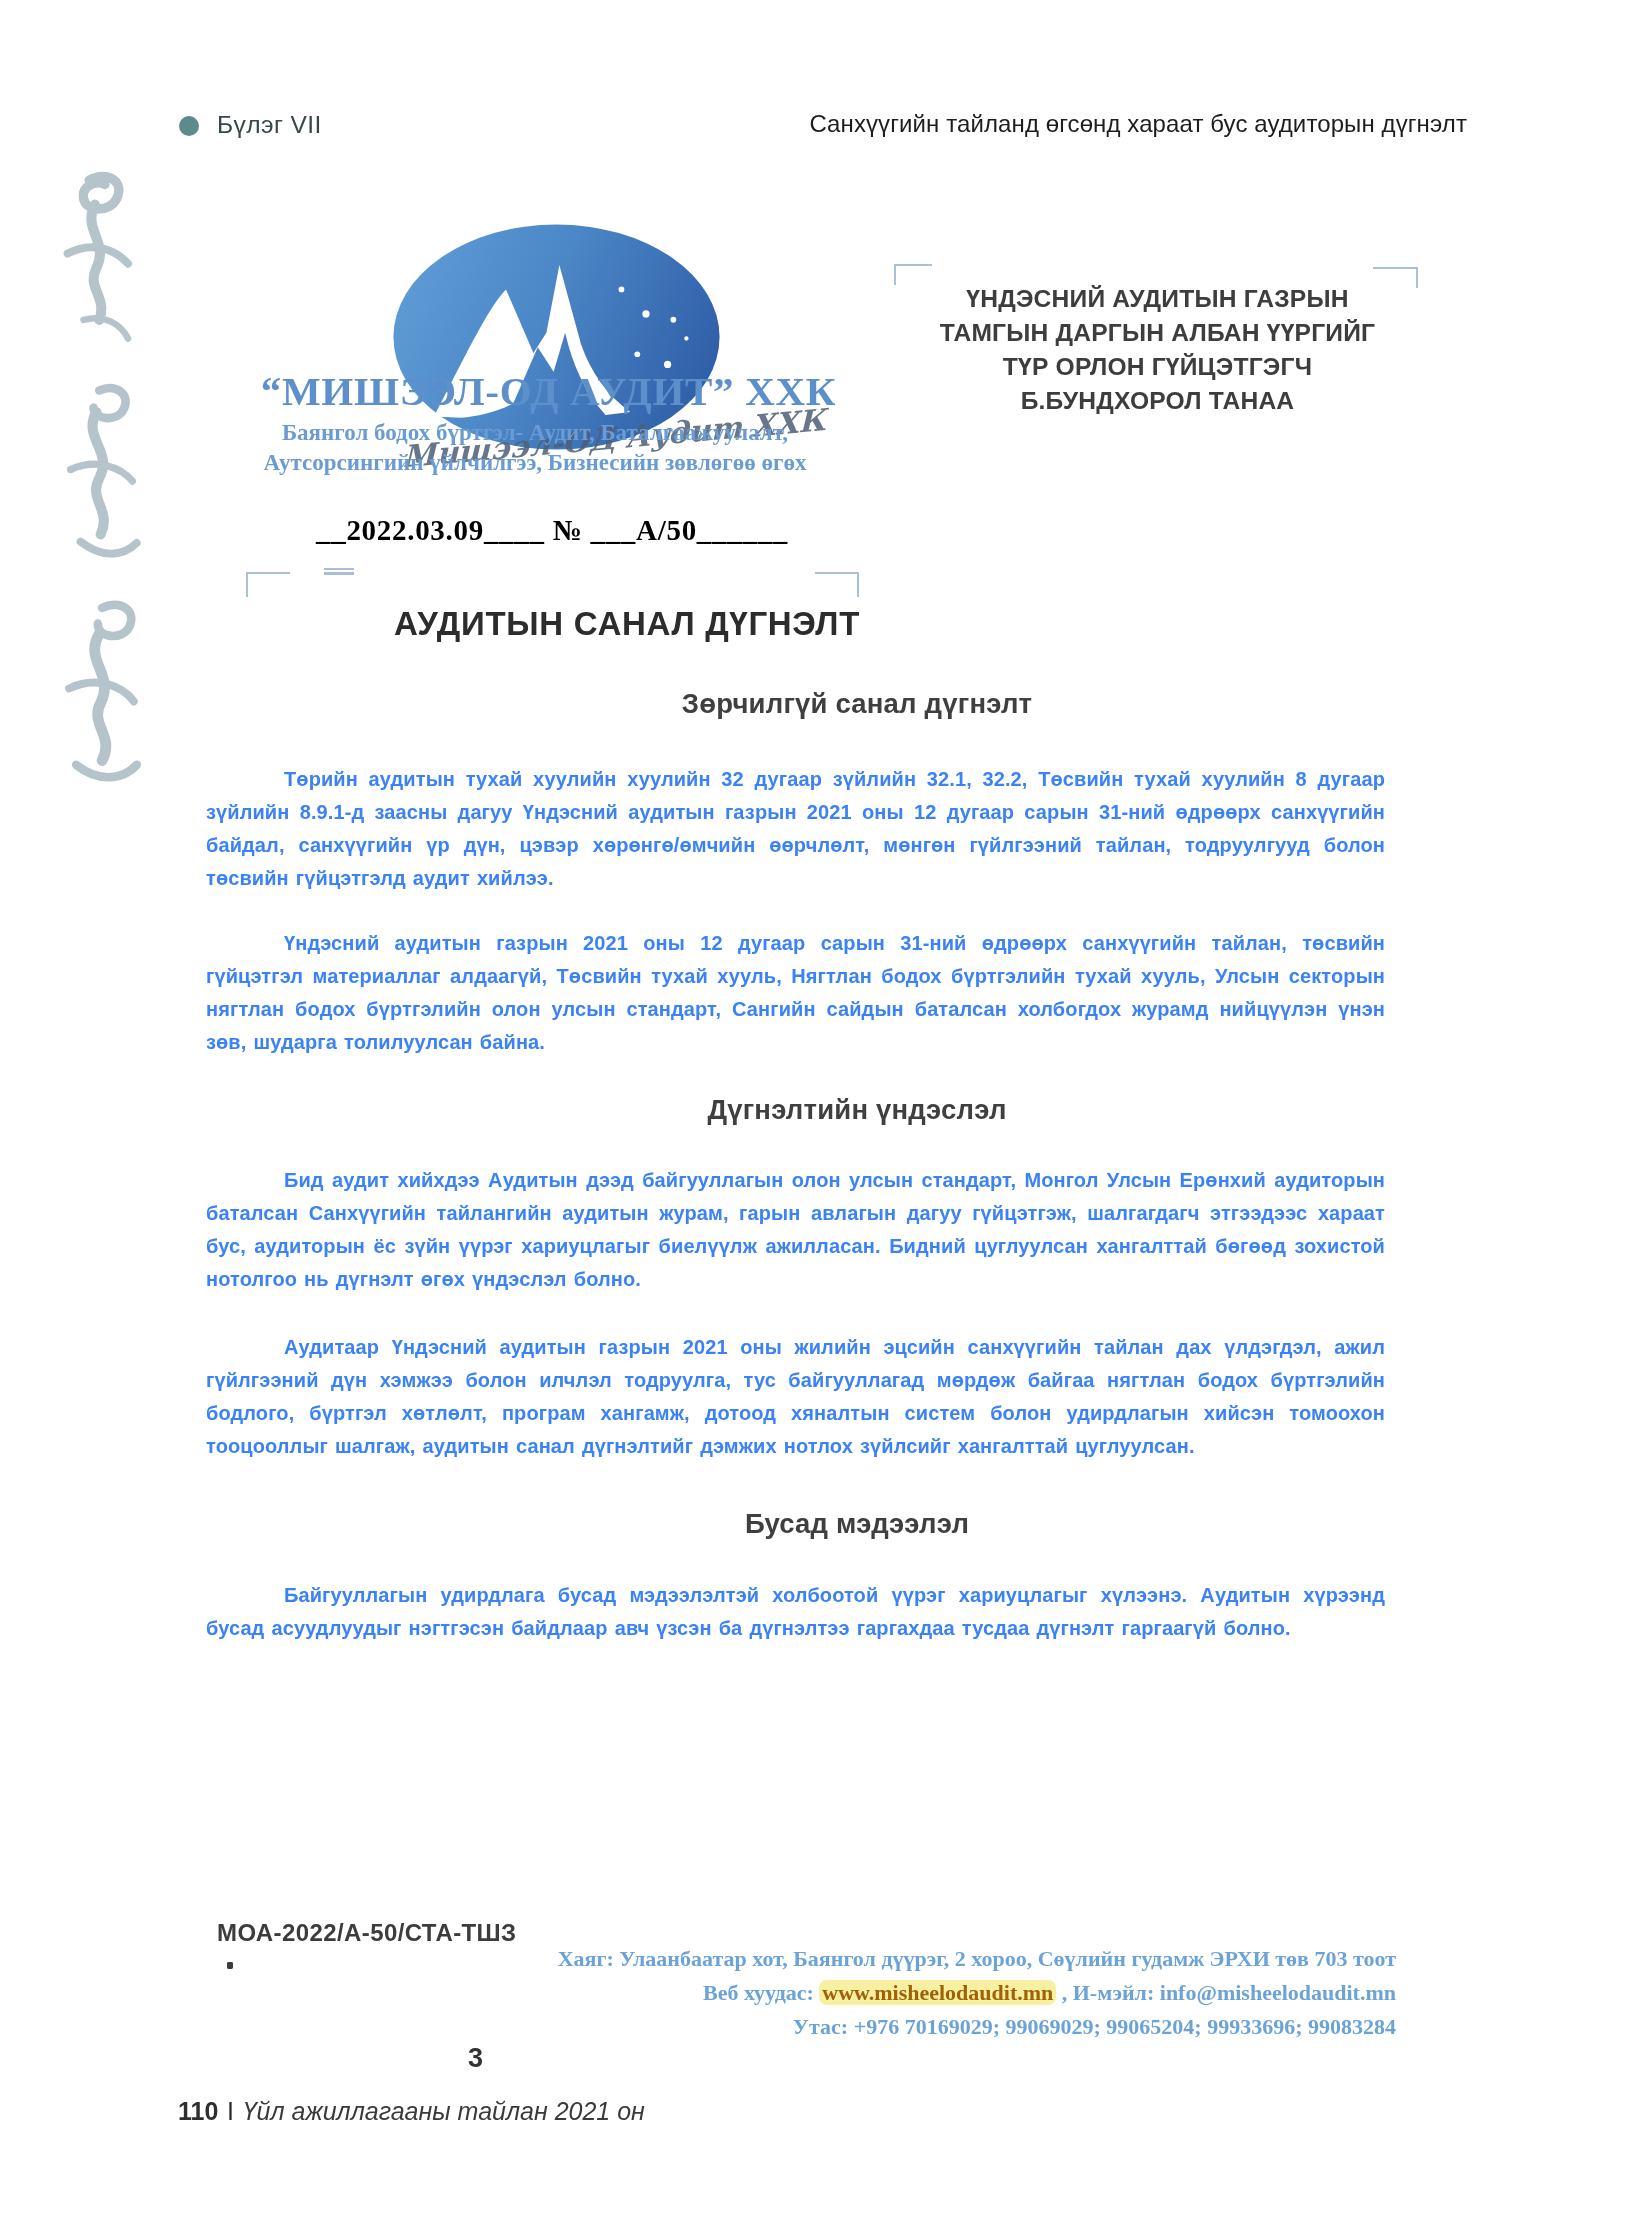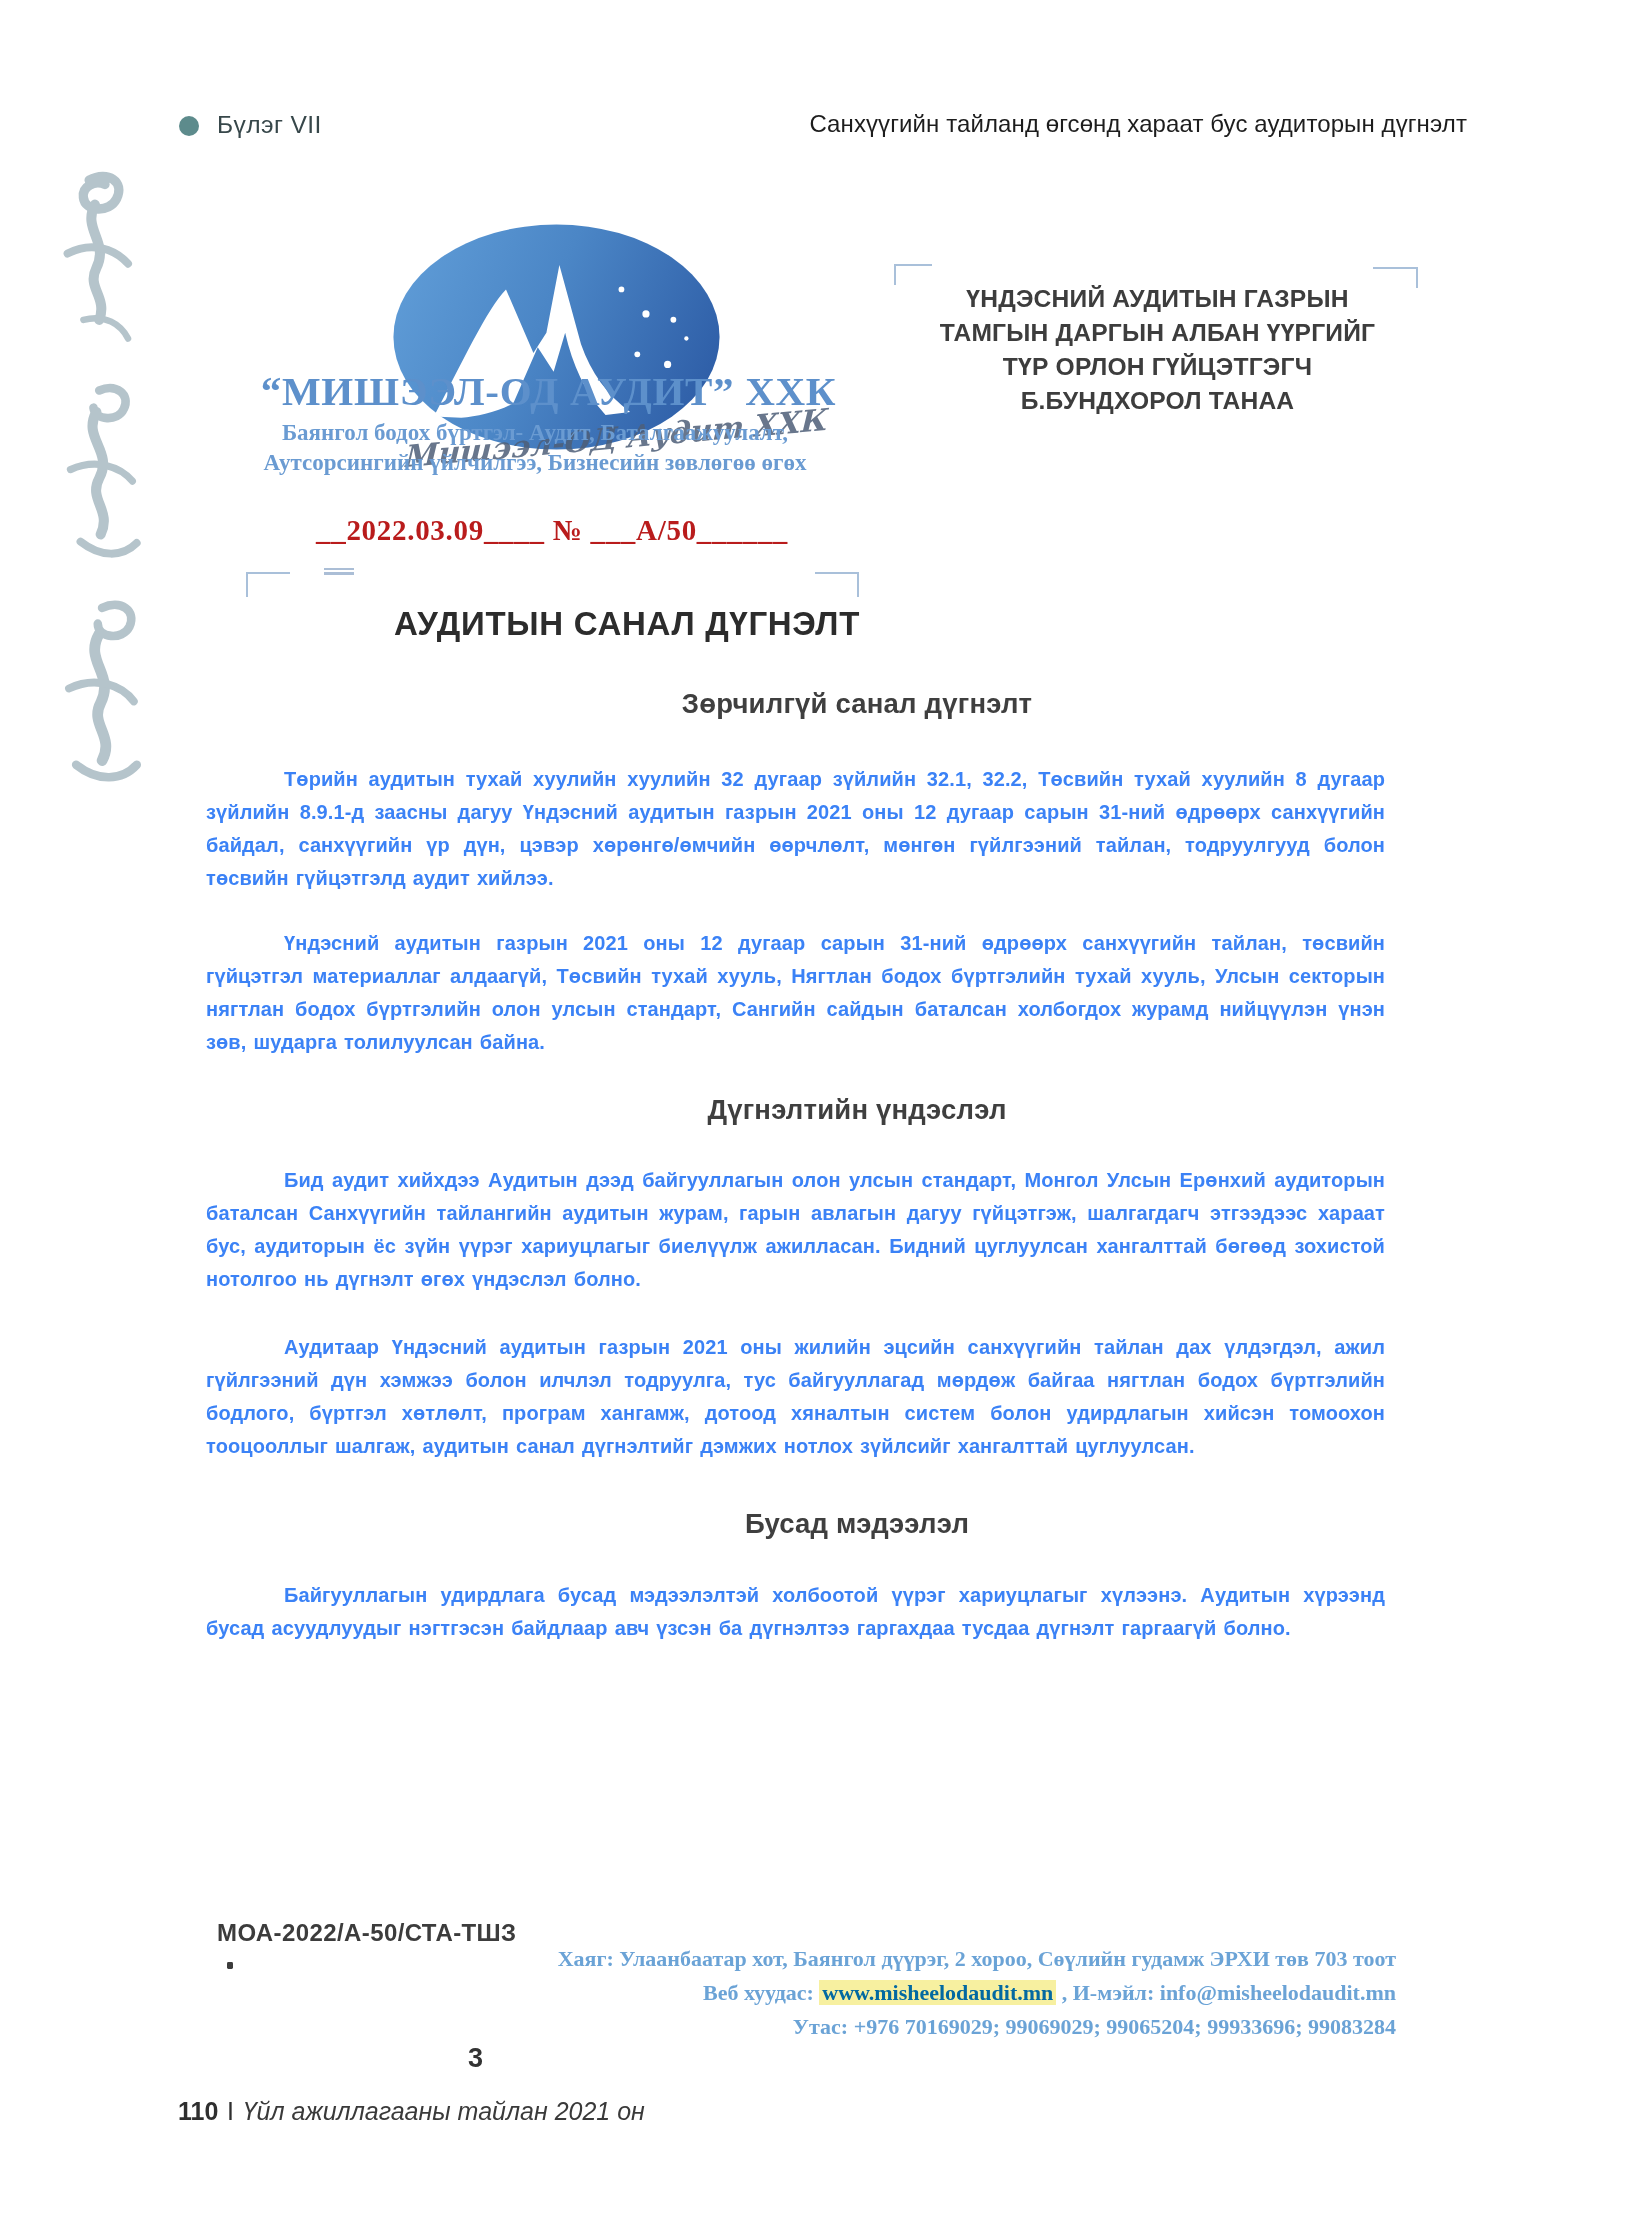--- a/index.html
+++ b/index.html
@@ -60,21 +60,21 @@
     position:absolute; left:210px; top:418px;
     width:650px; text-align:center;
     font-family:"Liberation Serif", serif;
     font-size:23px; font-weight:700;
     color:#6a9bd2; line-height:30px;
   }
   .date-line{
     position:absolute; left:316px; top:514px;
     font-family:"Liberation Serif", serif;
     font-size:29px; font-weight:700;
-    color:#b91c1c; letter-spacing:0.7px;
+    color:#000000; letter-spacing:0.7px;
     white-space:nowrap;
   }
   .date-smudge{
     position:absolute; left:324px; top:568px;
     width:30px; height:8.7px;
   }
   .date-smudge::before, .date-smudge::after{
     content:""; display:block; height:2.2px; margin-bottom:2.2px;
     background:#8fa8c8; opacity:0.75;
   }
@@ -130,21 +130,21 @@
     width:5.8px; height:7.2px; background:#3c3c3c; border-radius:1.4px;
   }
   .contact{
     position:absolute; right:251px; top:1942px;
     width:910px; text-align:right;
     font-family:"Liberation Serif", serif;
     font-size:22px; font-weight:600; color:#6ba3d6;
     line-height:34px; white-space:nowrap;
   }
   .contact .hl{
-    color:#0369a1; background:#f7f0a0; padding:0 2.9px;
+    color:#a16207; background:#f7f0a0; padding:0 2.9px;border-radius:8px;
   }
   .page-num{
     position:absolute; left:468px; top:2043px;
     font-size:27px; font-weight:700; color:#333333;
   }
   .footer{
     position:absolute; left:178px; top:2097px;
     font-size:25px; color:#2f2f2f; white-space:nowrap;
   }
   .footer .fp{font-weight:700;}

